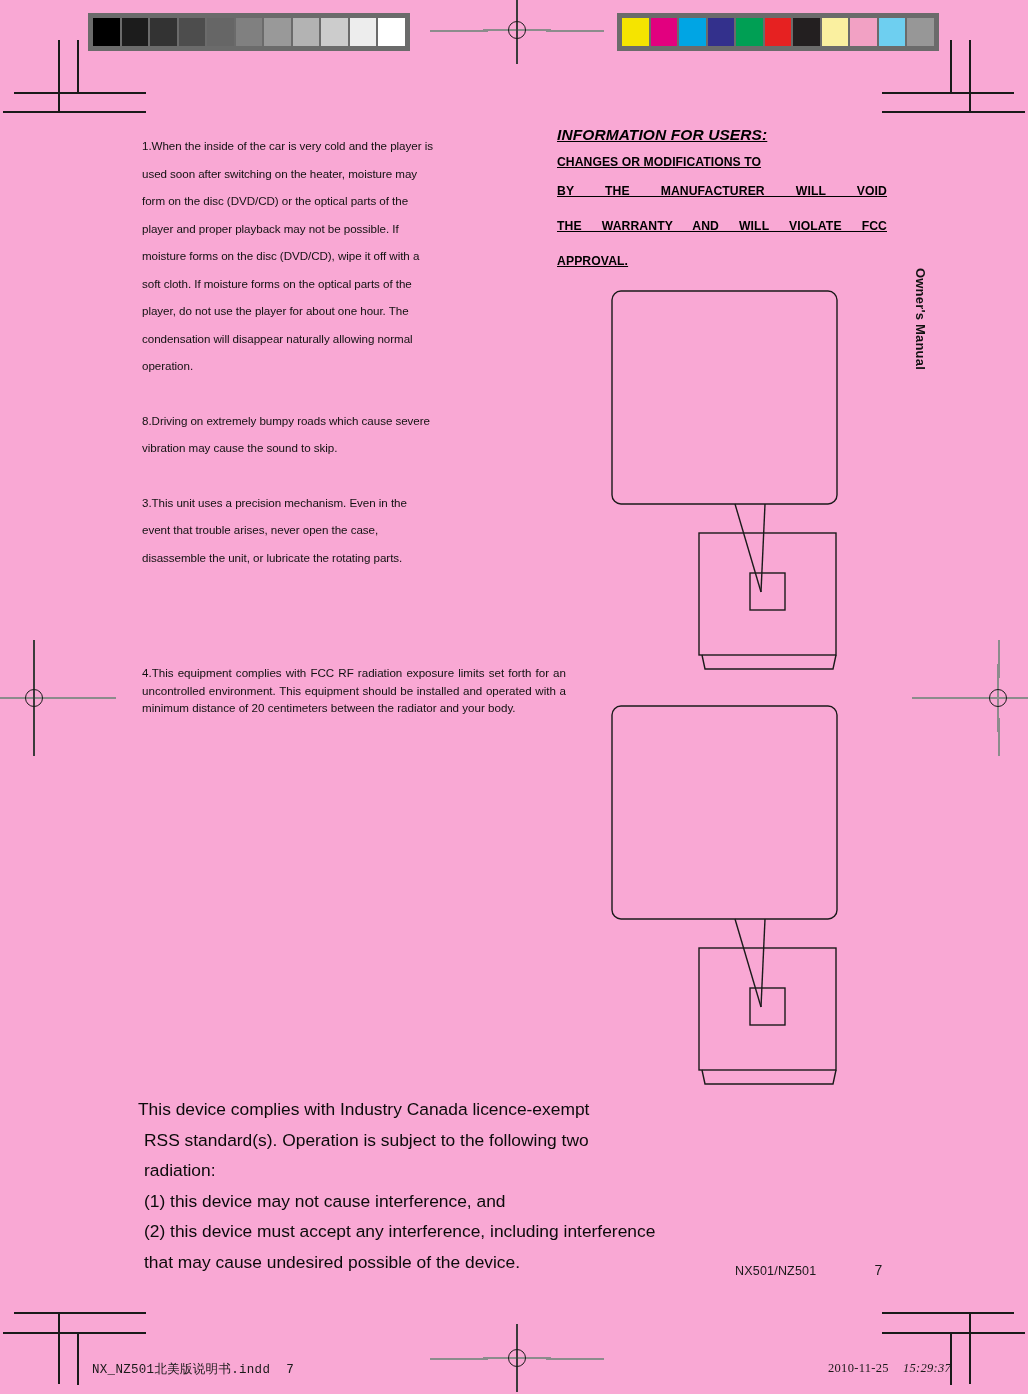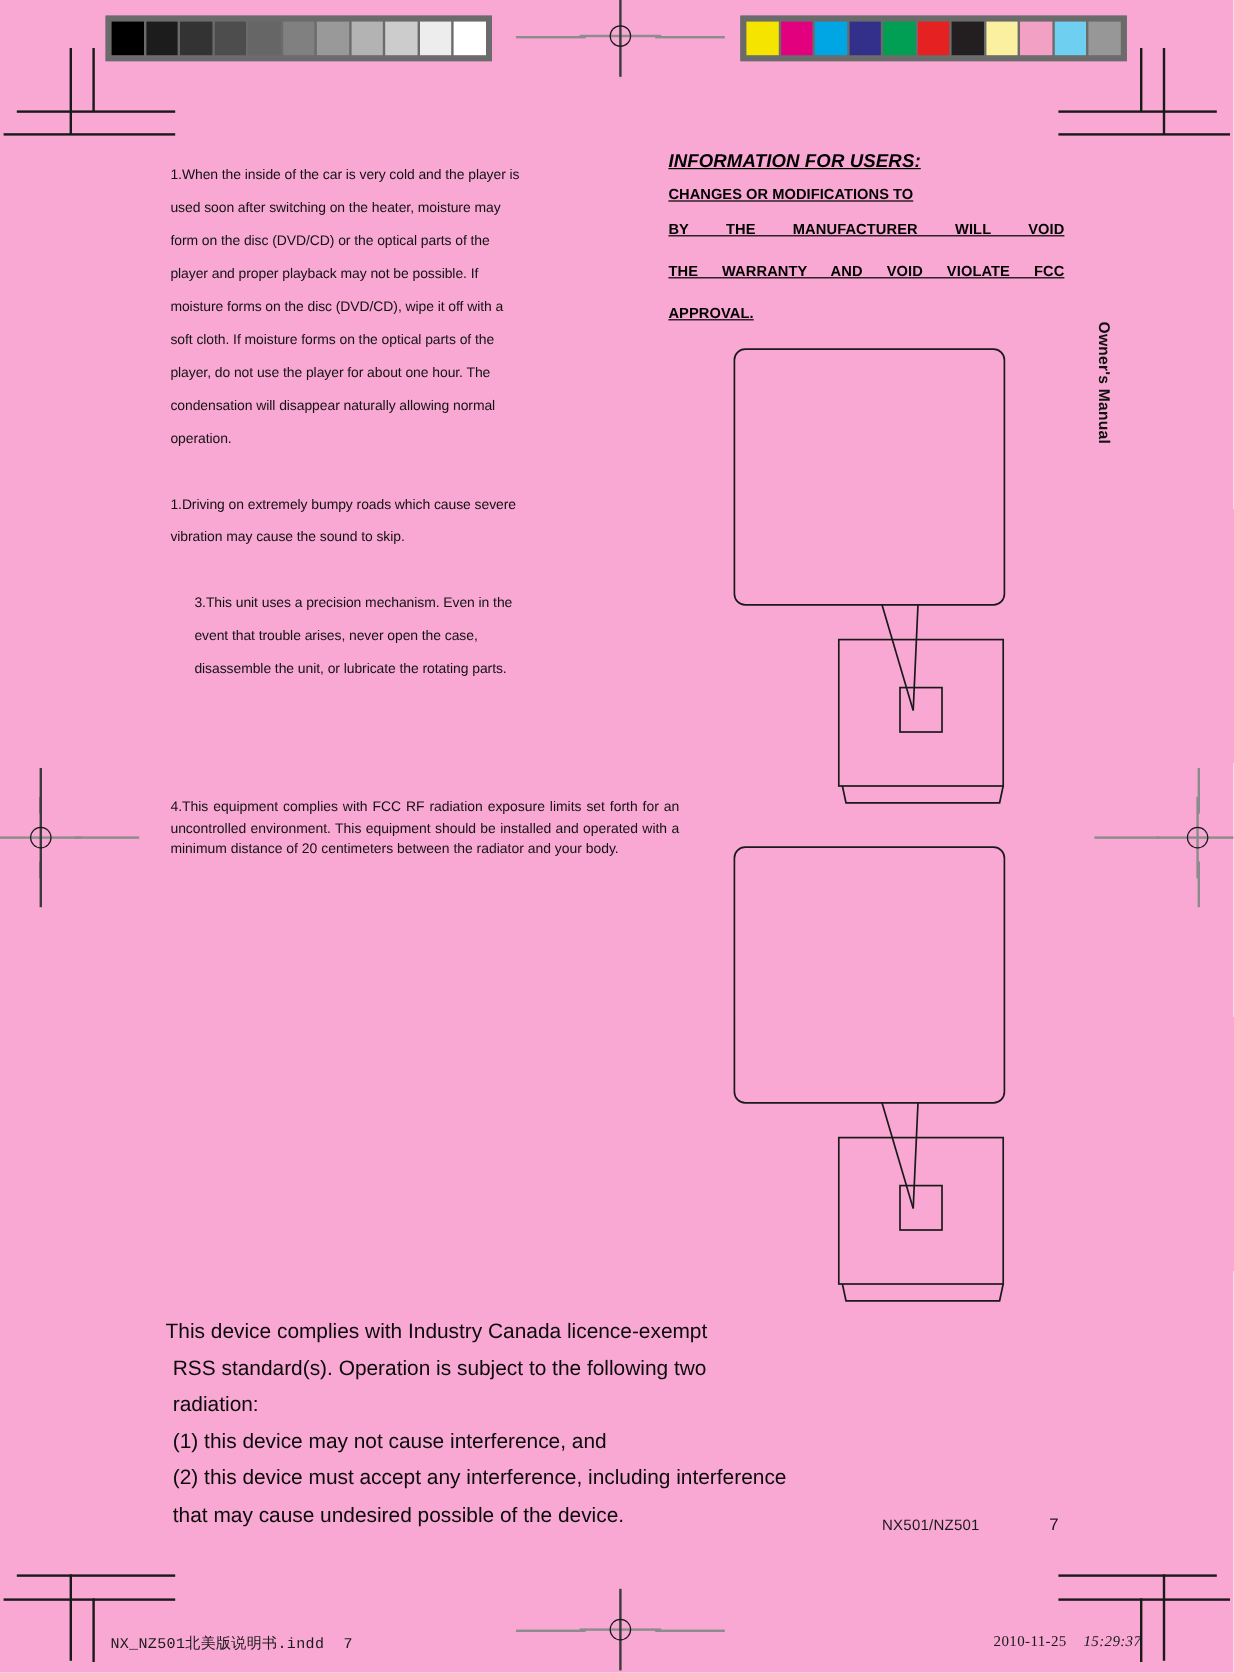--- a/index.html
+++ b/index.html
@@ -79,21 +79,21 @@
     width: 292px;
   }
   .para {
     font-size: 11.6px;
     line-height: 27.5px;
     letter-spacing: -0.05px;
     margin: 0 0 27px 0;
     text-align: left;
     color: #111111;
   }
-  .para:last-child { margin-bottom: 0; margin-left: 20px; }
+  .para:last-child { margin-bottom: 0; }
 
   #fcc-para {
     position: absolute;
     left: 142px;
     top: 664px;
     width: 424px;
     font-size: 11.6px;
     line-height: 17.5px;
     text-align: justify;
     color: #111111;
@@ -282,32 +282,32 @@
   <div class="crop-v" style="left:998px; top:718px; height:38px; background:#8c8c8c;"></div>
   <div class="crop-h" style="left:62px;  top:697px; width:54px; background:#8c8c8c;"></div>
   <div class="crop-h" style="left:912px; top:697px; width:54px; background:#8c8c8c;"></div>
   <div class="crop-h" style="left:430px; top:30px;  width:58px; background:#8c8c8c;"></div>
   <div class="crop-h" style="left:546px; top:30px;  width:58px; background:#8c8c8c;"></div>
   <div class="crop-h" style="left:430px; top:1358px; width:58px; background:#8c8c8c;"></div>
   <div class="crop-h" style="left:546px; top:1358px; width:58px; background:#8c8c8c;"></div>
 
   <div id="left-col">
     <p class="para">1.When the inside of the car is very cold and the player is used soon after switching on the heater, moisture may form on the disc (DVD/CD) or the optical parts of the player and proper playback may not be possible. If moisture forms on the disc (DVD/CD), wipe it off with a soft cloth. If moisture forms on the optical parts of the player, do not use the player for about one hour. The condensation will disappear naturally allowing normal operation.</p>
-    <p class="para">1.Driving on extremely bumpy roads which cause severe vibration may cause the sound to skip.</p>
+    <p class="para">8.Driving on extremely bumpy roads which cause severe vibration may cause the sound to skip.</p>
     <p class="para">3.This unit uses a precision mechanism. Even in the event that trouble arises, never open the case, disassemble the unit, or lubricate the rotating parts.</p>
   </div>
 
   <p id="fcc-para">4.This equipment complies with FCC RF radiation exposure limits set forth for an uncontrolled environment. This equipment should be installed and operated with a minimum distance of 20 centimeters between the radiator and your body.</p>
 
   <div id="right-col">
     <p class="head-main">INFORMATION FOR USERS:</p>
     <p class="head-sub">CHANGES OR MODIFICATIONS TO</p>
     <p class="head-block">
       <span class="stretch">BY THE MANUFACTURER WILL VOID</span>
-      <span class="stretch">THE WARRANTY AND VOID VIOLATE FCC</span>
+      <span class="stretch">THE WARRANTY AND WILL VIOLATE FCC</span>
       <span>APPROVAL.</span>
     </p>
   </div>
 
   <div class="diagram" style="left:595px; top:285px;">
     <svg width="260" height="390" viewBox="0 0 260 390">
       <g fill="none" stroke="#1a1a1a" stroke-width="1.4">
         <rect x="17" y="6" width="225" height="213" rx="9" ry="9"></rect>
         <rect x="104" y="248" width="137" height="122"></rect>
         <rect x="155" y="288" width="35" height="37"></rect>

